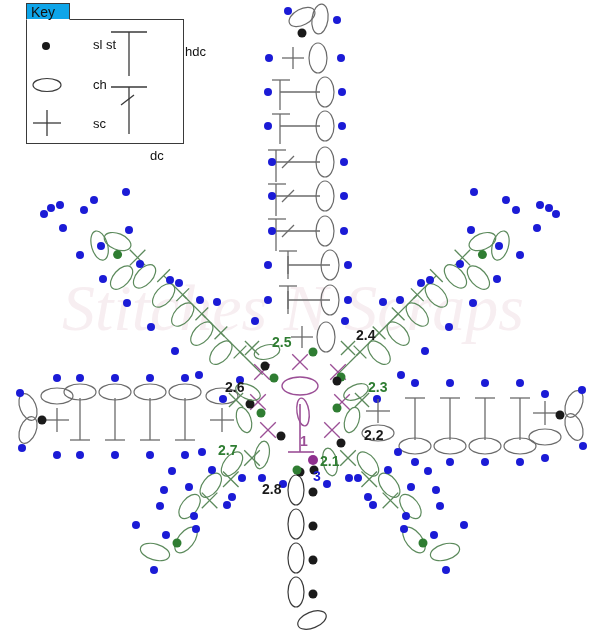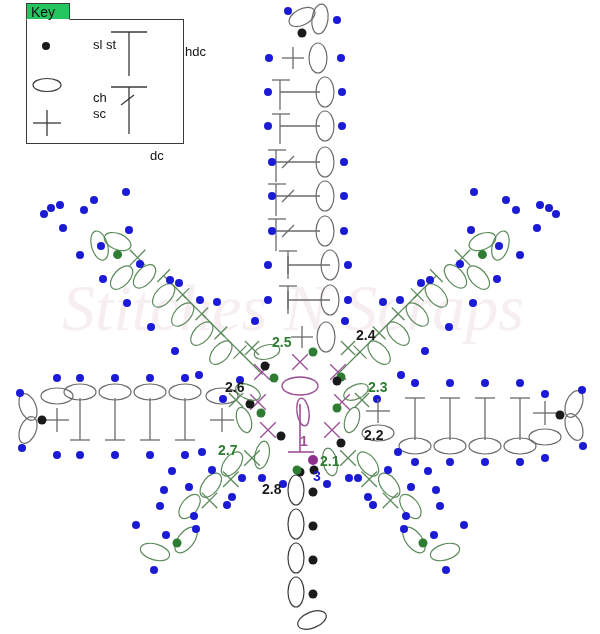--- a/index.html
+++ b/index.html
@@ -19,21 +19,21 @@
     font-size:66px;
     fill:#f7eef1;
   }
   .keybox{
     position:absolute;left:26px;top:19px;width:158px;height:125px;
     border:1px solid #3a3a3a;background:#ffffff;box-sizing:border-box;
   }
   .keytab{
     position:absolute;left:26px;top:3px;width:44px;height:17px;
     border:1px solid #3a3a3a;border-bottom:1px solid #ffffff;
-    background:#22c55e;box-sizing:border-box;
+    background:#0ea5e9;box-sizing:border-box;
   }
   .keytab span{
     position:absolute;left:4px;top:0px;font-size:14px;color:#111;
     line-height:16px;
   }
   .keylabel{position:absolute;font-size:13px;color:#111;}
 </style>
 </head>
 <body>
 
@@ -476,18 +476,18 @@
       <line x1="85" y1="13" x2="121" y2="13"></line>
       <line x1="103" y1="13" x2="103" y2="57"></line>
     </g>
     <g stroke="#3a3a3a" stroke-width="1.3" fill="none">
       <line x1="85" y1="68" x2="121" y2="68"></line>
       <line x1="103" y1="68" x2="103" y2="115"></line>
       <line x1="95" y1="86" x2="108" y2="76"></line>
     </g>
   </svg>
   <div class="keylabel" style="left:93px;top:37px;">sl st</div>
-  <div class="keylabel" style="left:93px;top:90px;">ch</div>
-  <div class="keylabel" style="left:93px;top:106px;">sc</div>
+  <div class="keylabel" style="left:93px;top:77px;">ch</div>
+  <div class="keylabel" style="left:93px;top:116px;">sc</div>
   <div class="keylabel" style="left:150px;top:44px;margin-left:35px;">hdc</div>
   <div class="keylabel" style="left:150px;top:100px;margin-top:48px;">dc</div>
 
 </div>
 
 </body></html>

